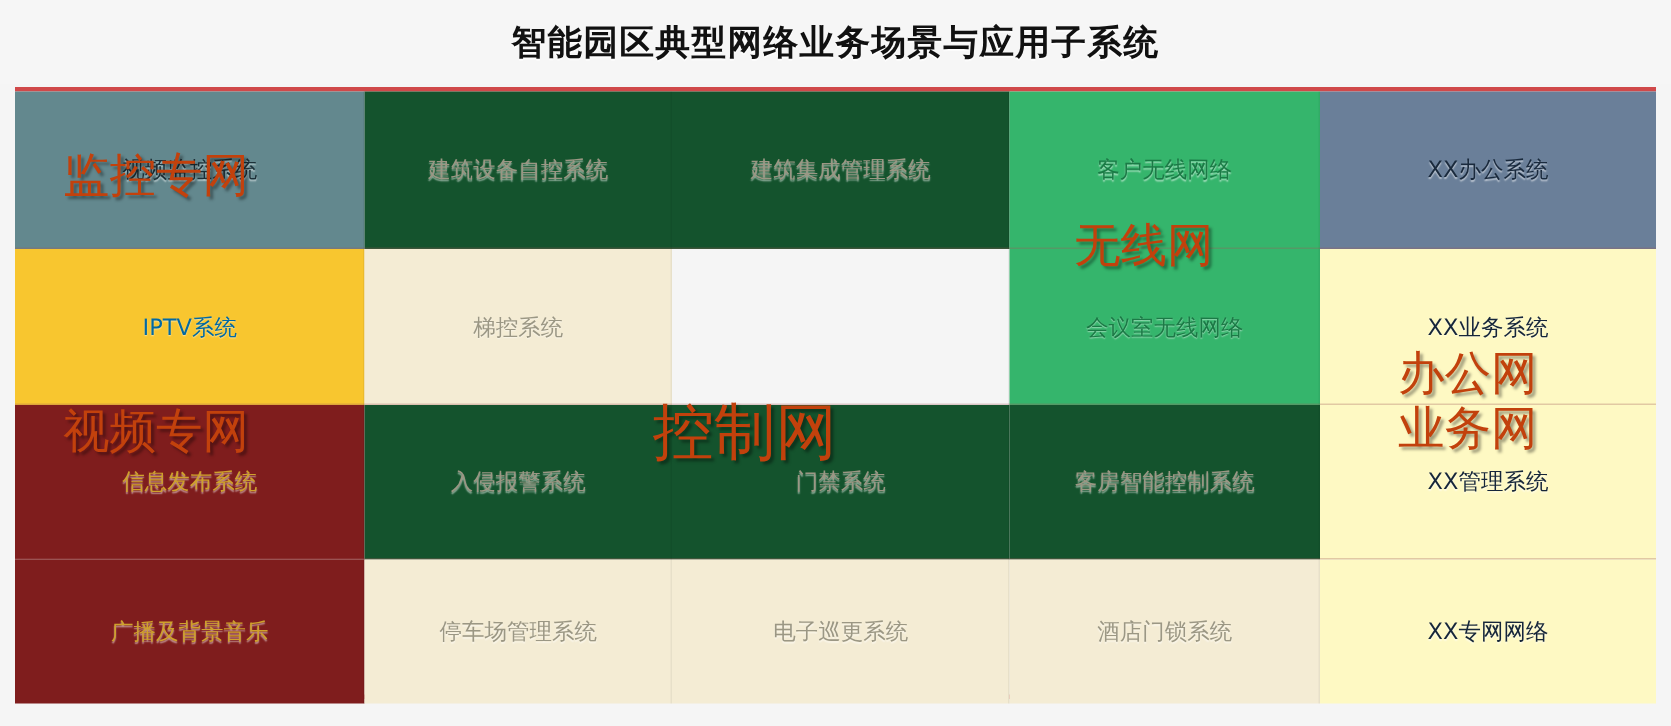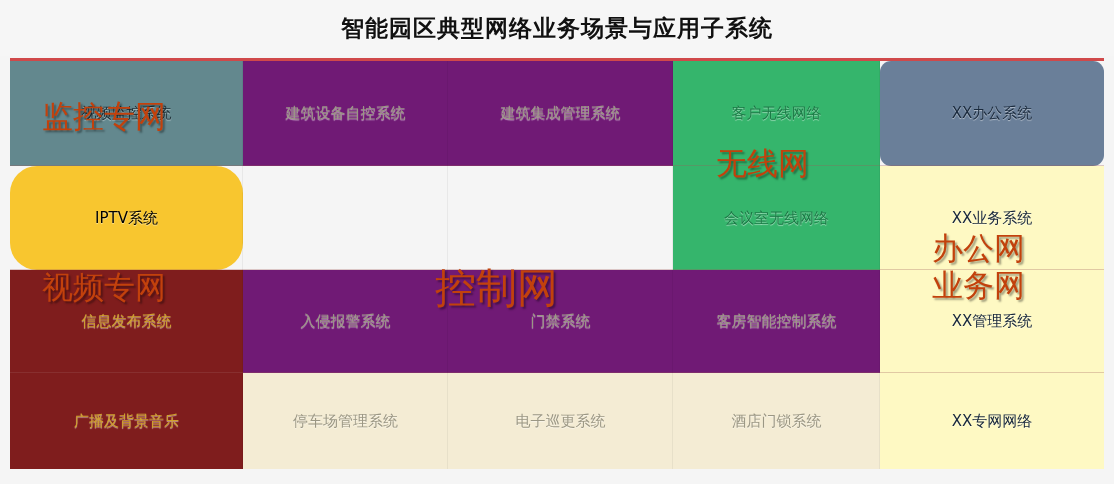--- a/index.html
+++ b/index.html
@@ -54,26 +54,26 @@
   .c5{left:870px;width:224px;}
 
   
   .r1{top:0;height:105px;}
   .r2{top:105px;height:104px;}
   .r3{top:209px;height:103px;}
   .r4{top:312px;height:96px;}
 
   
   .fill-teal   {background:#63888e;color:#1d3038;}
-  .fill-amber  {background:#f8c62f;color:#000000;border-radius:27px;}
+  .fill-amber  {background:#f8c62f;color:#0369a1;}
   .fill-amber2 {background:#7f1d1d;color:#cfa12c;}
-  .fill-cream  {background:#701a75;color:#9b9784;}
+  .fill-cream  {background:#14532d;color:#9b9784;}
   .fill-cream2 {background:#f4ecd4;color:#9b9784;}
   .fill-green  {background:#35b56c;color:#1b7a46;}
-  .fill-slate  {background:#6a7f99;color:#1a2a3d;border-radius:11px;}
+  .fill-slate  {background:#6a7f99;color:#1a2a3d;}
   .fill-slate2 {background:#fef9c3;color:#16263a;}
 
   .cell span{
     text-shadow:0 1px 1px rgba(255,255,255,.55);
   }
 
   
   .vsep{
     position:absolute;top:0;width:1px;height:408px;
     background:rgba(0,0,0,0.05);
@@ -121,20 +121,23 @@
   <div class="cell c4 r1 fill-green">
     <span>客户无线网络</span>
   </div>
   <div class="cell c5 r1 fill-slate">
     <span>XX办公系统</span>
   </div>
 
   <div class="cell c1 r2 fill-amber">
     <span>IPTV系统</span>
   </div>
+  <div class="cell c2 r2 fill-cream2">
+    <span>梯控系统</span>
+  </div>
   <div class="cell c4 r2 fill-green">
     <span>会议室无线网络</span>
   </div>
   <div class="cell c5 r2 fill-slate2">
     <span>XX业务系统</span>
   </div>
 
   <div class="cell c1 r3 fill-amber2">
     <span>信息发布系统</span>
   </div>

